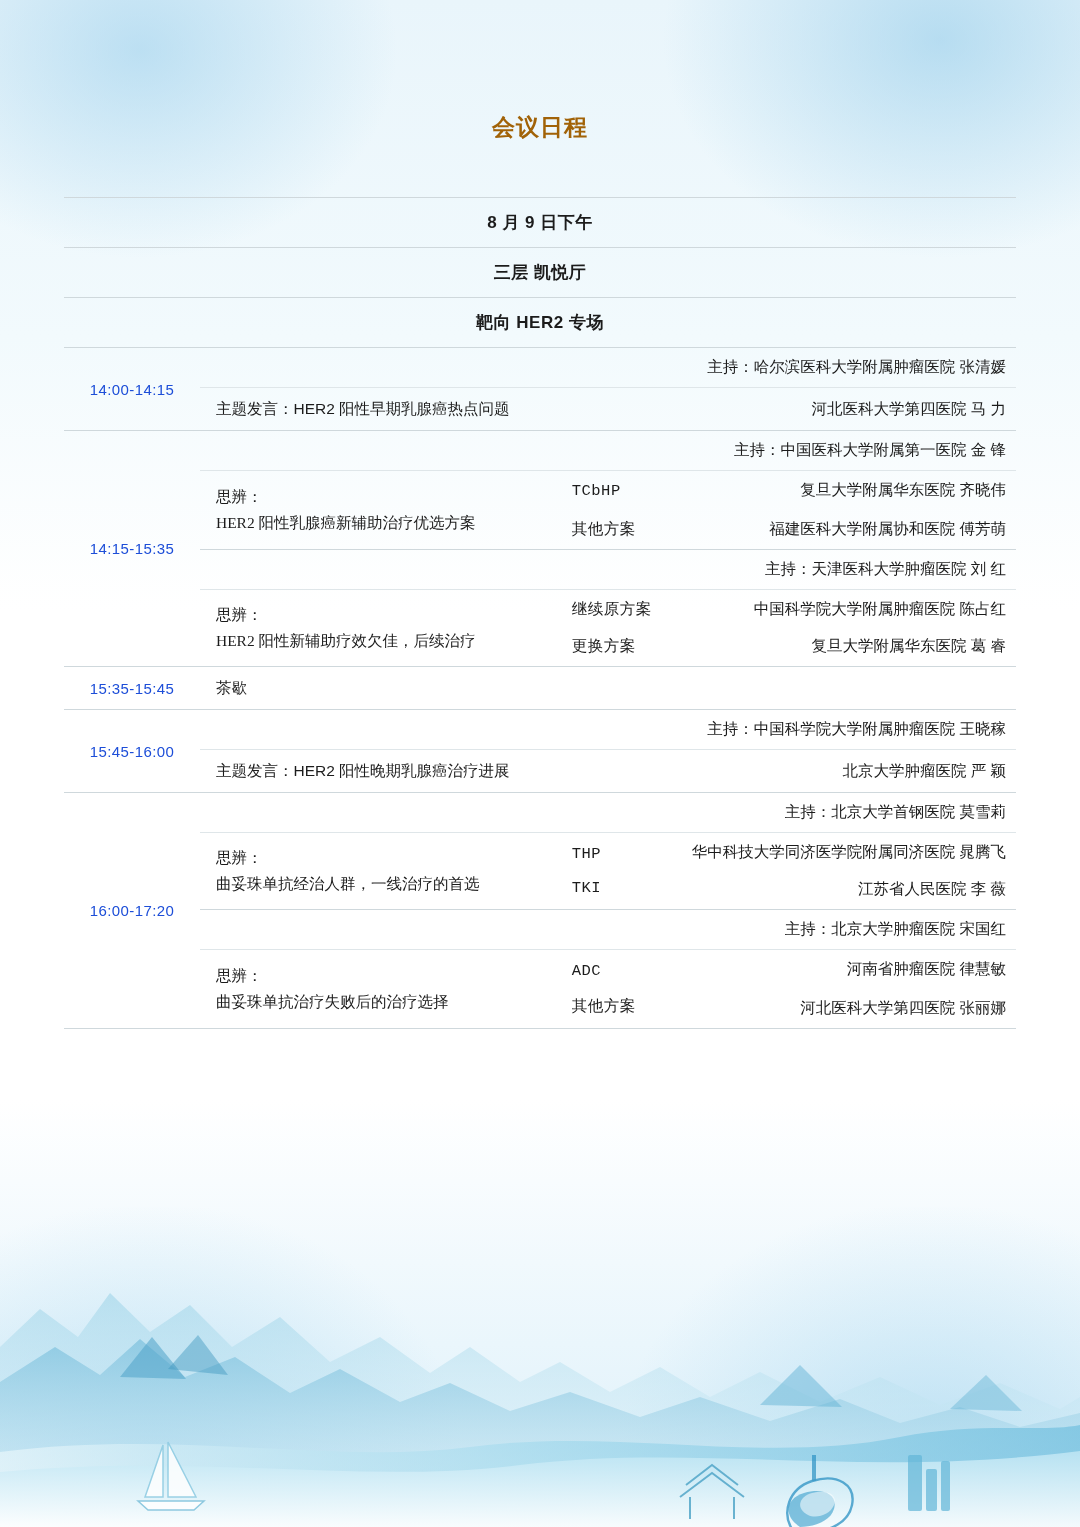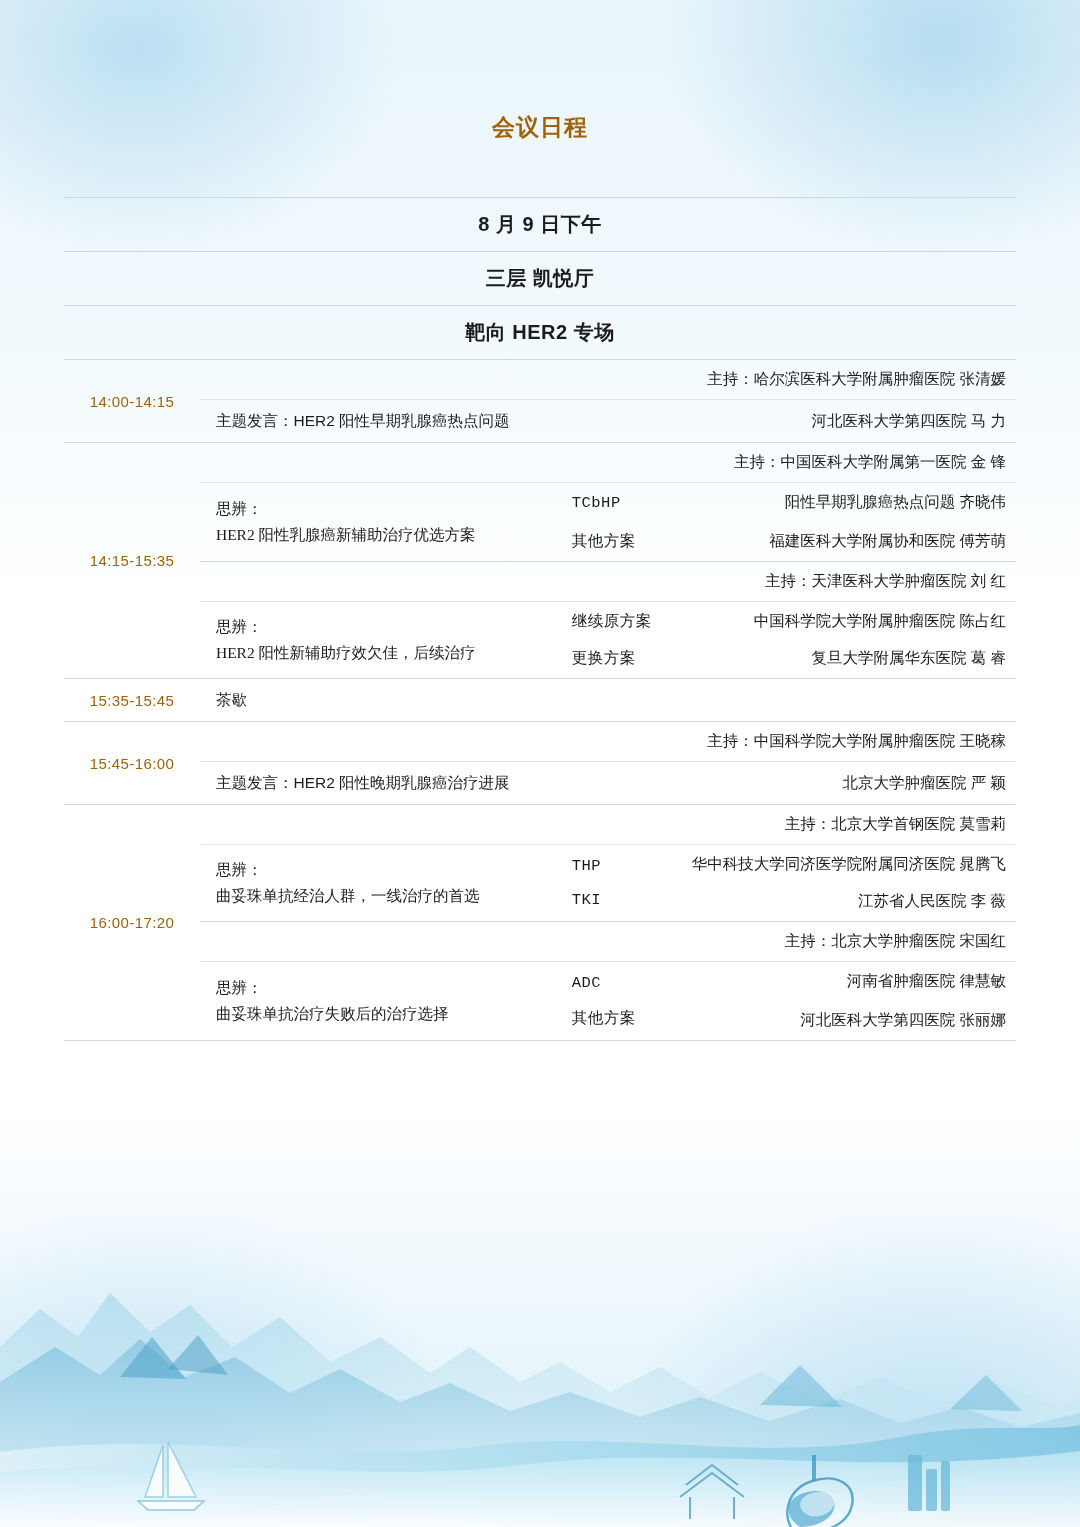--- a/index.html
+++ b/index.html
@@ -89,28 +89,28 @@
   table.agenda td {
     border-top: 1px solid #cfd8dc;
     border-bottom: 1px solid #cfd8dc;
     padding: 0;
     vertical-align: middle;
   }
   .band {
     text-align: center;
     font-weight: bold;
     padding: 13px 0 !important;
-    font-size: 20px;
+    font-size: 17px;
     letter-spacing: 0.5px;
   }
   .time-cell {
     width: 128px;
     text-align: center;
     font-size: 15px;
-    color: #a16207;
+    color: #1d4ed8;
     letter-spacing: 0.4px;
     padding: 8px 4px !important;
   }
   .topic-cell {
     padding: 9px 0 9px 16px !important;
     line-height: 1.55;
     width: 350px;
   }
   .opt-cell {
     padding: 9px 0 9px 6px !important;
@@ -234,21 +234,21 @@
       <tr>
         <td class="time-cell" rowspan="5">14:15-15:35</td>
         <td class="topic-cell nb-bot"></td>
         <td class="opt-cell nb-bot"></td>
         <td class="person-cell nb-bot">主持：中国医科大学附属第一医院  金    锋</td>
       </tr>
       <tr>
         <td class="topic-cell topic-2line thin-sep nb-bot" rowspan="2" style="white-space:pre-line;">思辨：
 HER2 阳性乳腺癌新辅助治疗优选方案</td>
         <td class="opt-cell thin-sep nb-bot">TCbHP</td>
-        <td class="person-cell thin-sep nb-bot">阳性早期乳腺癌热点问题  齐晓伟</td>
+        <td class="person-cell thin-sep nb-bot">复旦大学附属华东医院  齐晓伟</td>
       </tr>
       <tr>
         <td class="opt-cell nb-top">其他方案</td>
         <td class="person-cell nb-top">福建医科大学附属协和医院  傅芳萌</td>
       </tr>
       <tr>
         <td class="topic-cell nb-bot"></td>
         <td class="opt-cell nb-bot"></td>
         <td class="person-cell nb-bot">主持：天津医科大学肿瘤医院  刘    红</td>
       </tr>

